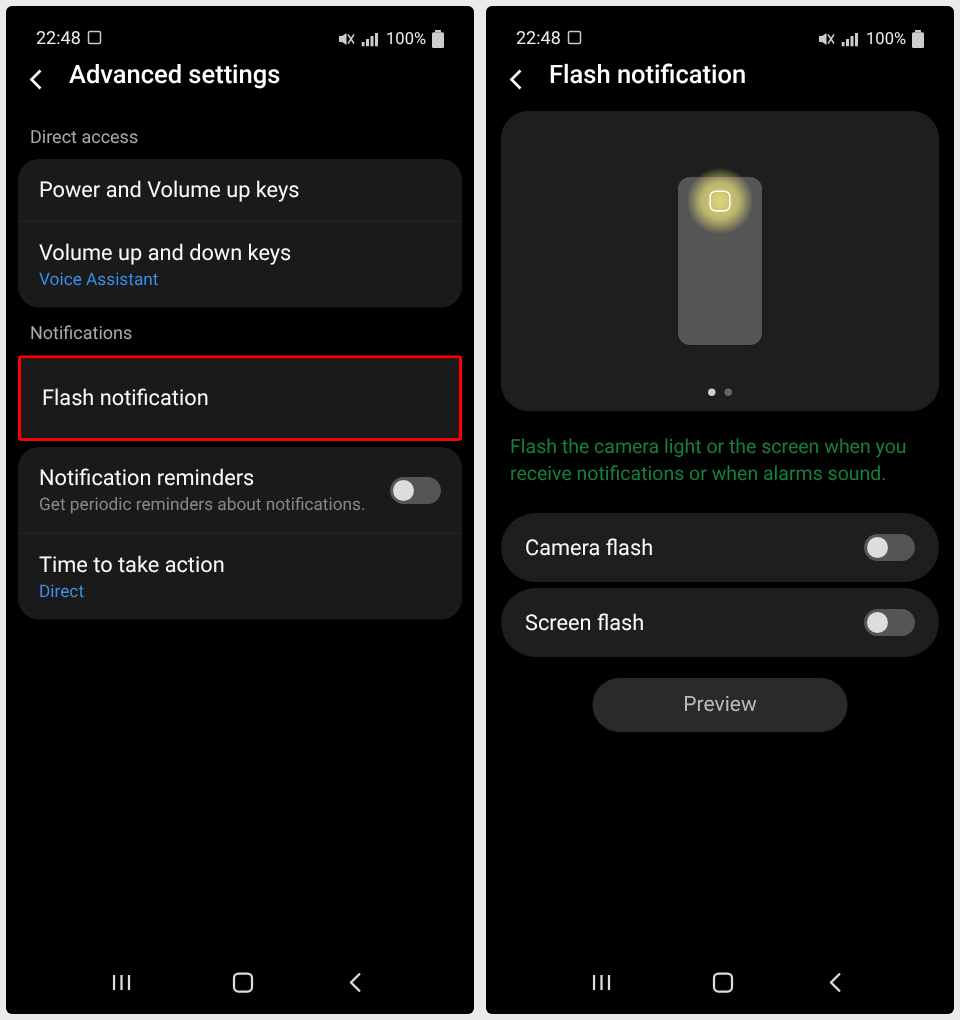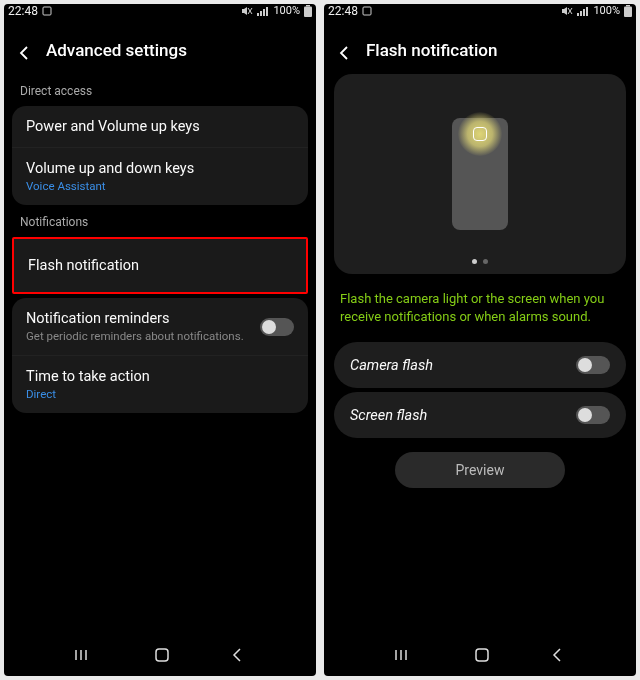--- a/index.html
+++ b/index.html
@@ -19,23 +19,23 @@
     color: #fff;
     border-radius: 4px;
     overflow: hidden;
     display: flex;
     flex-direction: column;
     position: relative;
   }
   .statusbar {
     height: 28px;
     display: flex;
-    align-items: flex-start;
+    align-items: flex-end;
     justify-content: space-between;
-    padding: 0 4px;
+    padding: 0 20px;
     font-size: 12px;
     color: #eee;
   }
   .status-left { display: flex; align-items: center; gap: 4px; }
   .status-right { display: flex; align-items: center; gap: 4px; font-size: 11px; }
   .header {
     display: flex;
     align-items: flex-end;
     gap: 14px;
     padding: 8px 14px 14px 14px;
@@ -141,33 +141,32 @@
   .dots {
     position: absolute;
     bottom: 10px;
     display: flex;
     gap: 6px;
   }
   .dot { width: 5px; height: 5px; border-radius: 50%; background: #666; }
   .dot.active { background: #ccc; }
   .desc {
     font-size: 13px;
-    color: #84cc16;
+    color: #15803d;
     padding: 16px 16px 16px 16px;
     line-height: 1.4;
   }
   .row2 {
     background: #1e1e1e;
     margin: 0 10px 4px 10px;
     border-radius: 23px;
     padding: 14px 16px;
     display: flex;
     align-items: center;
     justify-content: space-between;
-    font-style: italic;
   }
   .preview-btn {
     background: #2a2a2a;
     color: #bbb;
     border-radius: 20px;
     width: 170px;
     margin: 14px auto 0 auto;
     padding: 10px 0;
     text-align: center;
     font-size: 14px;

